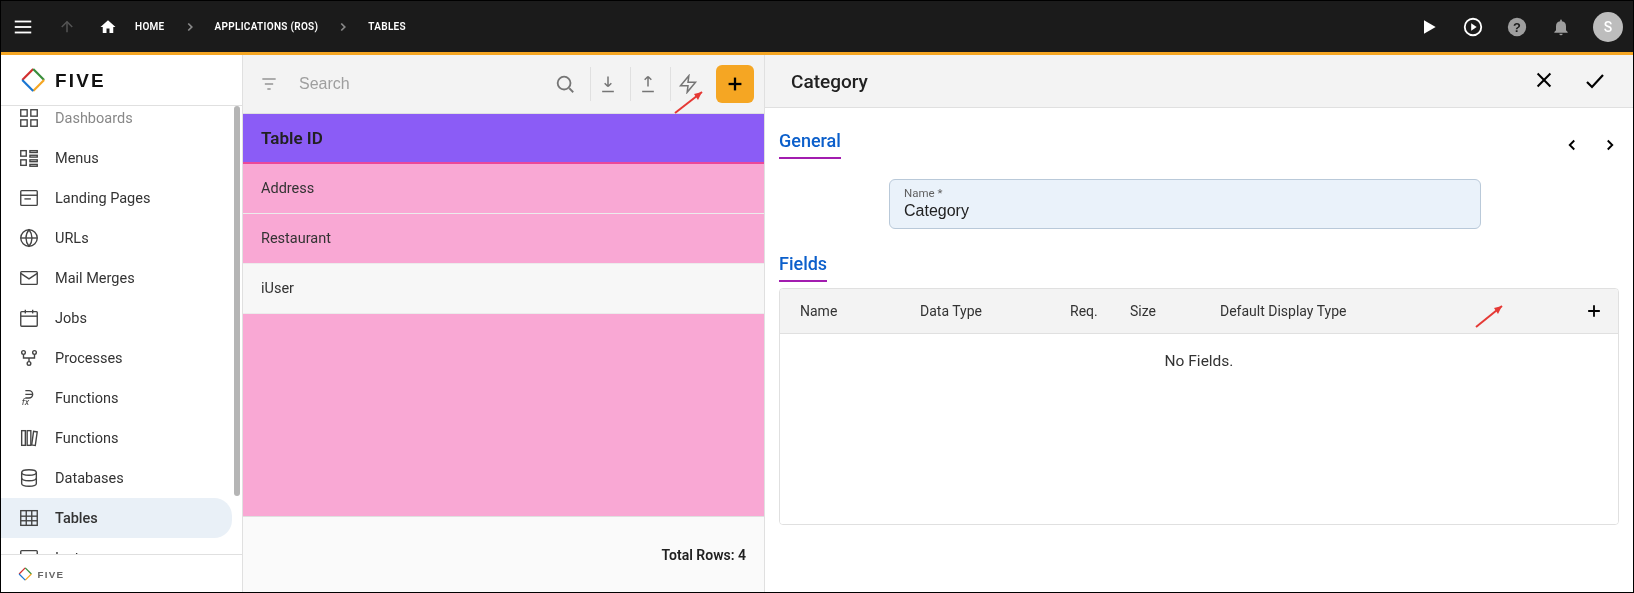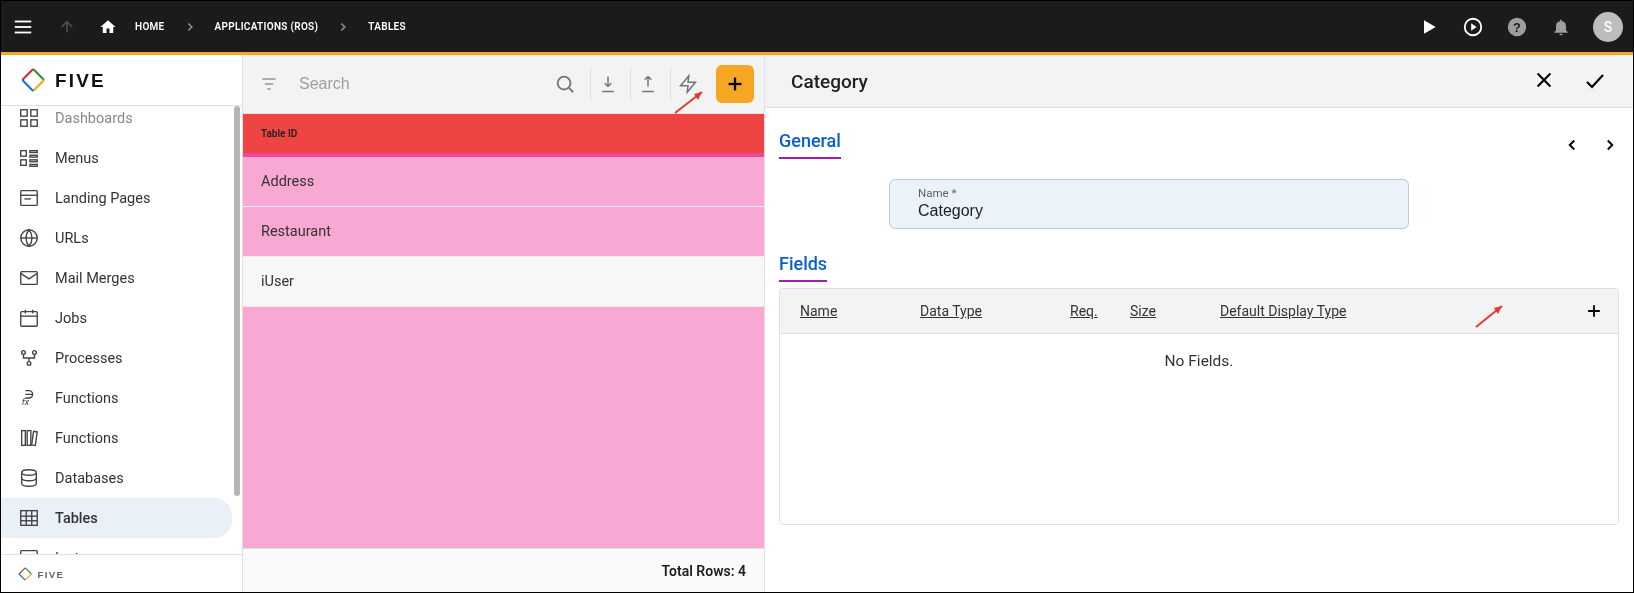--- a/index.html
+++ b/index.html
@@ -30,43 +30,43 @@
   .scroll-indicator { position:absolute; right:2px; top:0; width:6px; height:390px; background:#b5b5b5; border-radius:3px; }
 
   
   .listpanel { width: 522px; border-right: 1px solid #e0e0e0; background:#fafafa; display:flex;flex-direction:column; }
   .list-toolbar { display:flex;align-items:center; padding:10px 10px; gap:6px; background:#f3f3f3; border-bottom:1px solid #e0e0e0; }
   .search-wrap { flex:1; display:flex; align-items:center; gap:14px; padding: 4px 8px; }
   .search-input { flex:1; border:none; background:transparent; font-size:16px; color:#555; outline:none; }
   .search-input::placeholder { color:#9e9e9e; }
   .tb-btn { width:34px;height:34px;display:flex;align-items:center;justify-content:center;color:#757575; border-left:1px solid #e0e0e0; }
   .add-btn { width:38px;height:38px;border-radius:6px;background:#f5a623;display:flex;align-items:center;justify-content:center;color:#000;margin-left:6px; }
-  .list-header { padding: 14px 18px; font-weight:600; background:#ef4444; border-bottom:4px solid #ec4899; font-size:10px; }
+  .list-header { padding: 14px 18px; font-weight:600; background:#8b5cf6; border-bottom:2px solid #ec4899; font-size:17px; }
   .list-body { flex:1; background:#f9a8d4; }
   .row { padding: 16px 18px; border-bottom:1px solid #ececec; font-size:14.5px; color:#333; cursor:pointer; }
   .row.highlight { background:#fdf2d9; }
   .row.alt { background:#f7f7f7; }
-  .list-footer { padding: 14px 18px; text-align:right; font-weight:600; border-top:1px solid #e0e0e0; background:#fafafa; }
+  .list-footer { padding: 30px 18px; text-align:right; font-weight:600; border-top:1px solid #e0e0e0; background:#fafafa; }
 
   
   .detail { flex:1; background:#fafafa; display:flex;flex-direction:column; }
   .detail-head { display:flex;align-items:center;justify-content:space-between; padding:14px 26px; background:#f3f3f3; border-bottom:1px solid #e0e0e0; }
   .detail-title { font-size:19px; font-weight:500; }
   .detail-head-actions { display:flex; gap:28px; }
   .detail-body { flex:1; padding: 22px 14px 14px 14px; background:#fff; margin:0; }
   .tabrow { display:flex; align-items:center; justify-content:space-between; padding: 0 0 6px 0;}
   .tab-label { color:#0b5fcb; font-weight:500; font-size:18px; border-bottom: 2px solid #a21caf; padding-bottom:6px; display:inline-block; }
   .tab-nav { display:flex; gap:20px; }
 
-  .form-field { margin: 14px 0 24px 110px; width: 520px; background:#eaf2fa; border:1px solid #b9c9d9; border-radius:6px; padding:6px 12px 8px 28px; }
+  .form-field { margin: 14px 0 24px 110px; width: 592px; background:#eaf2fa; border:1px solid #b9c9d9; border-radius:6px; padding:6px 12px 8px 14px; }
   .ff-label { font-size:11.5px; color:#616161; }
   .ff-input { border:none; background:transparent; font-size:16px; width:100%; outline:none; color:#212121; padding-top:2px; }
 
   .fields-table { border:1px solid #e0e0e0; border-radius:4px; overflow:hidden; }
-  .ft-head { display:flex; align-items:center; background:#f3f3f3; border-bottom:1px solid #e0e0e0; font-size:14px; color:#333;text-decoration:underline; }
+  .ft-head { display:flex; align-items:center; background:#f3f3f3; border-bottom:1px solid #e0e0e0; font-size:14px; color:#333; }
   .ft-head .c { padding:12px 10px; }
   .c-name { width:130px; padding-left:20px !important; }
   .c-type { width:150px; }
   .c-req  { width:60px; }
   .c-size { width:90px; }
   .c-disp { flex:1; }
   .c-add  { width:44px; text-align:center; }
   .ft-body { height: 190px; display:flex; align-items:flex-start; justify-content:center; padding-top: 18px; color:#333; font-size:15.5px; background:#fff; }
 
   

